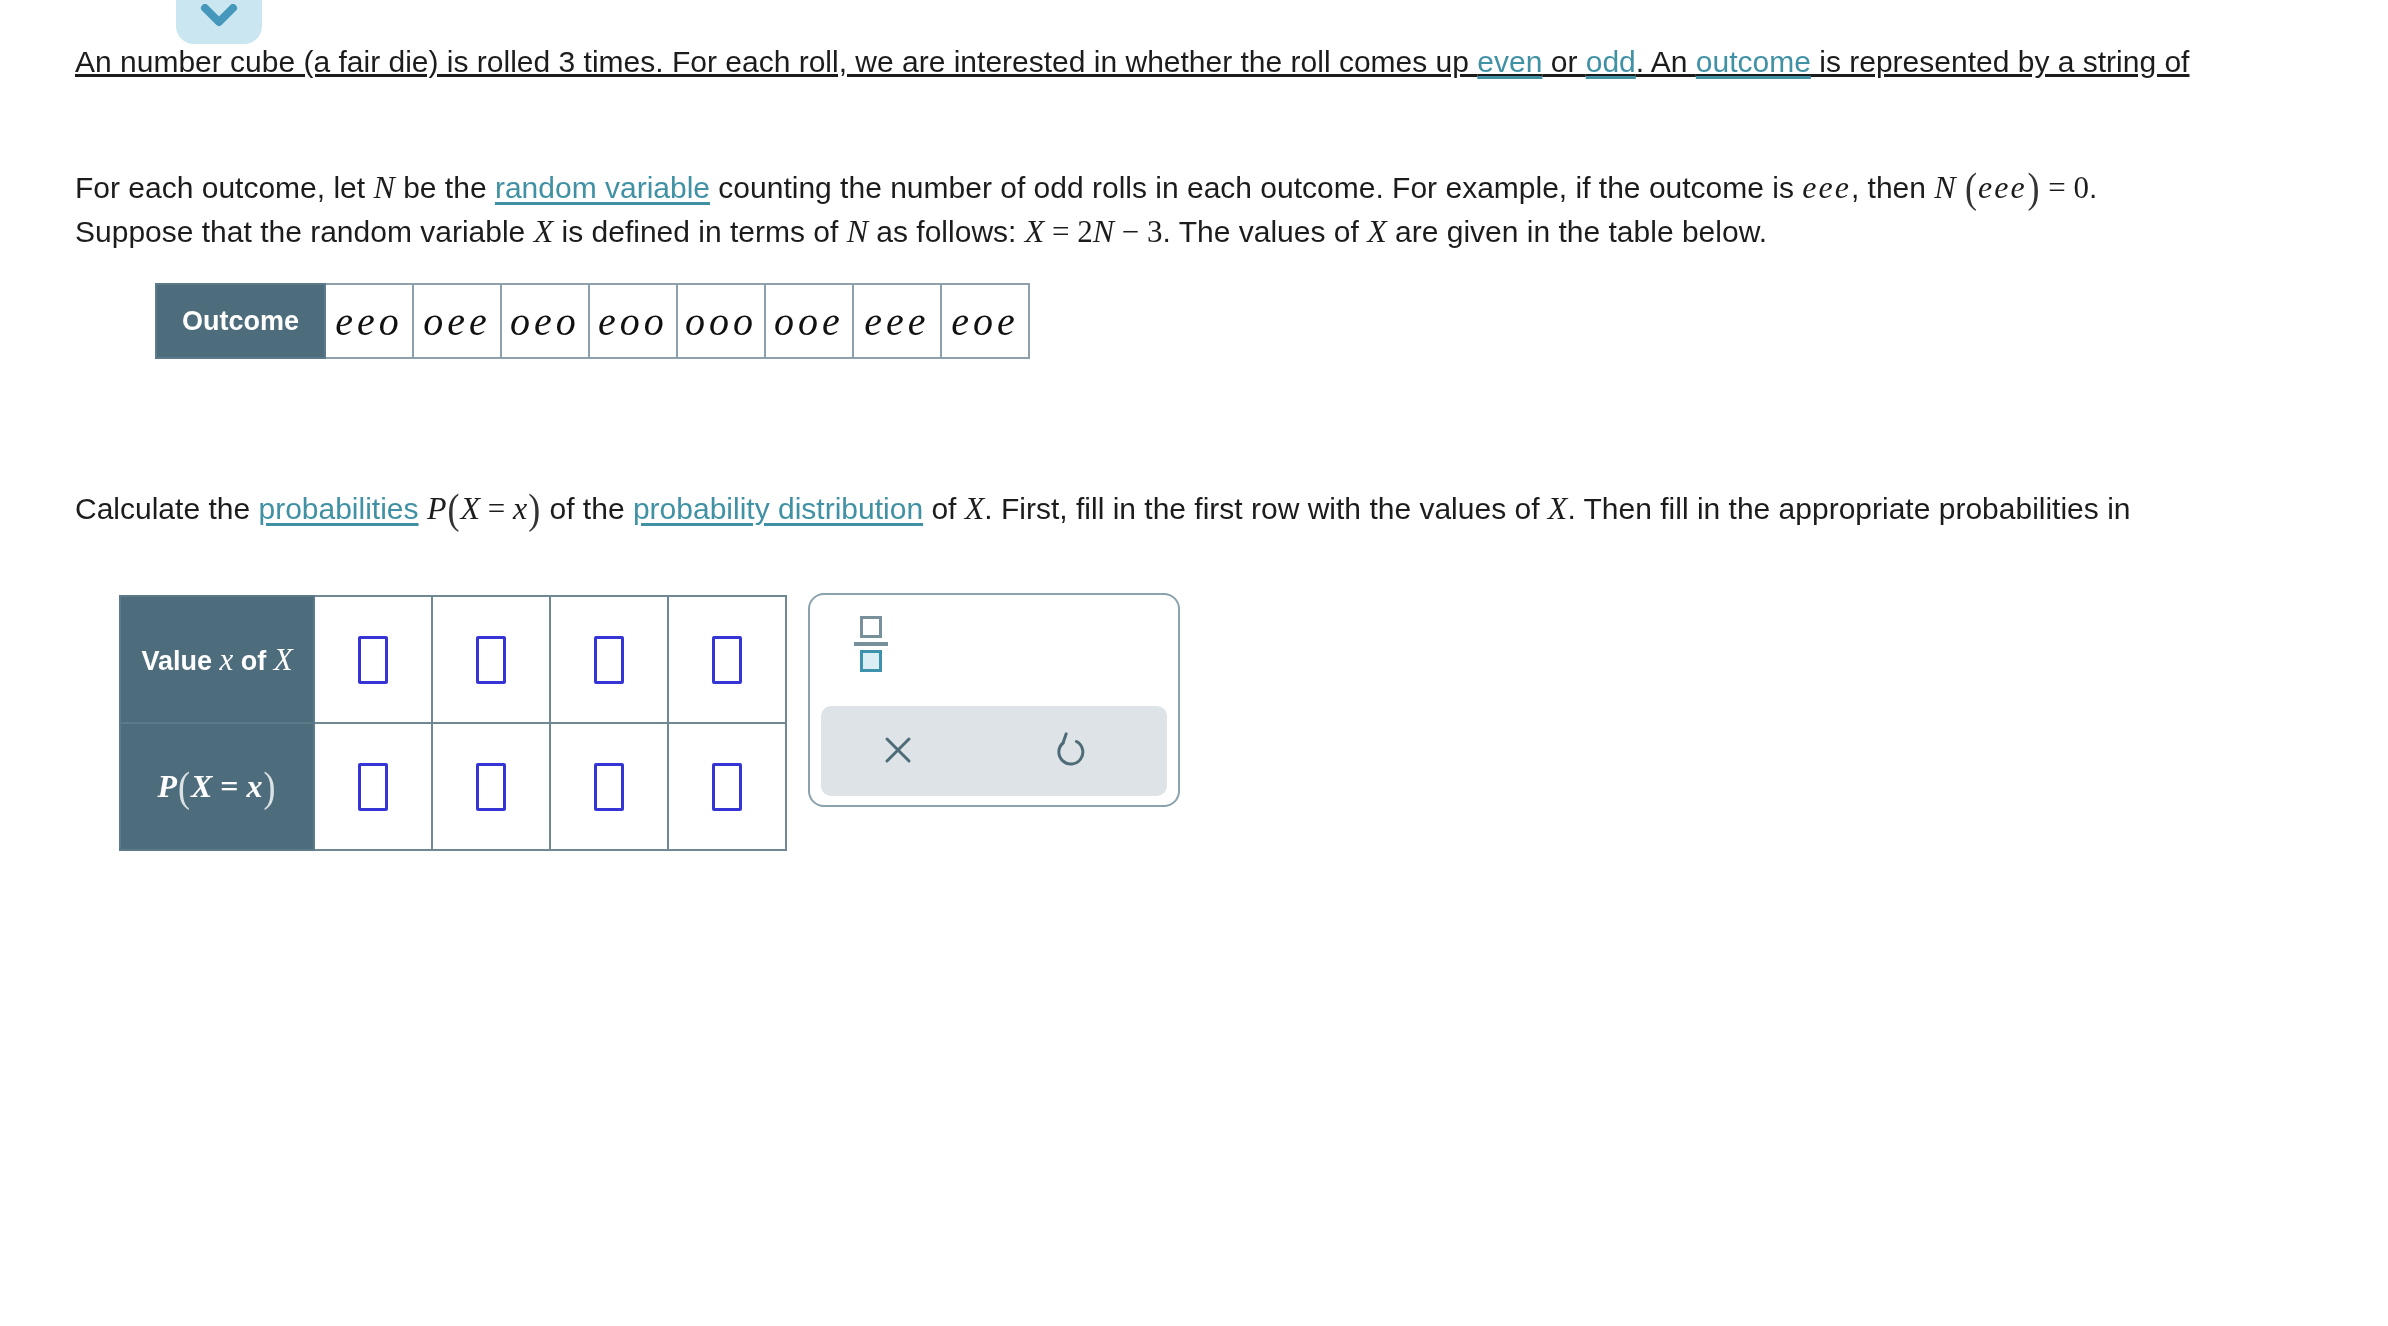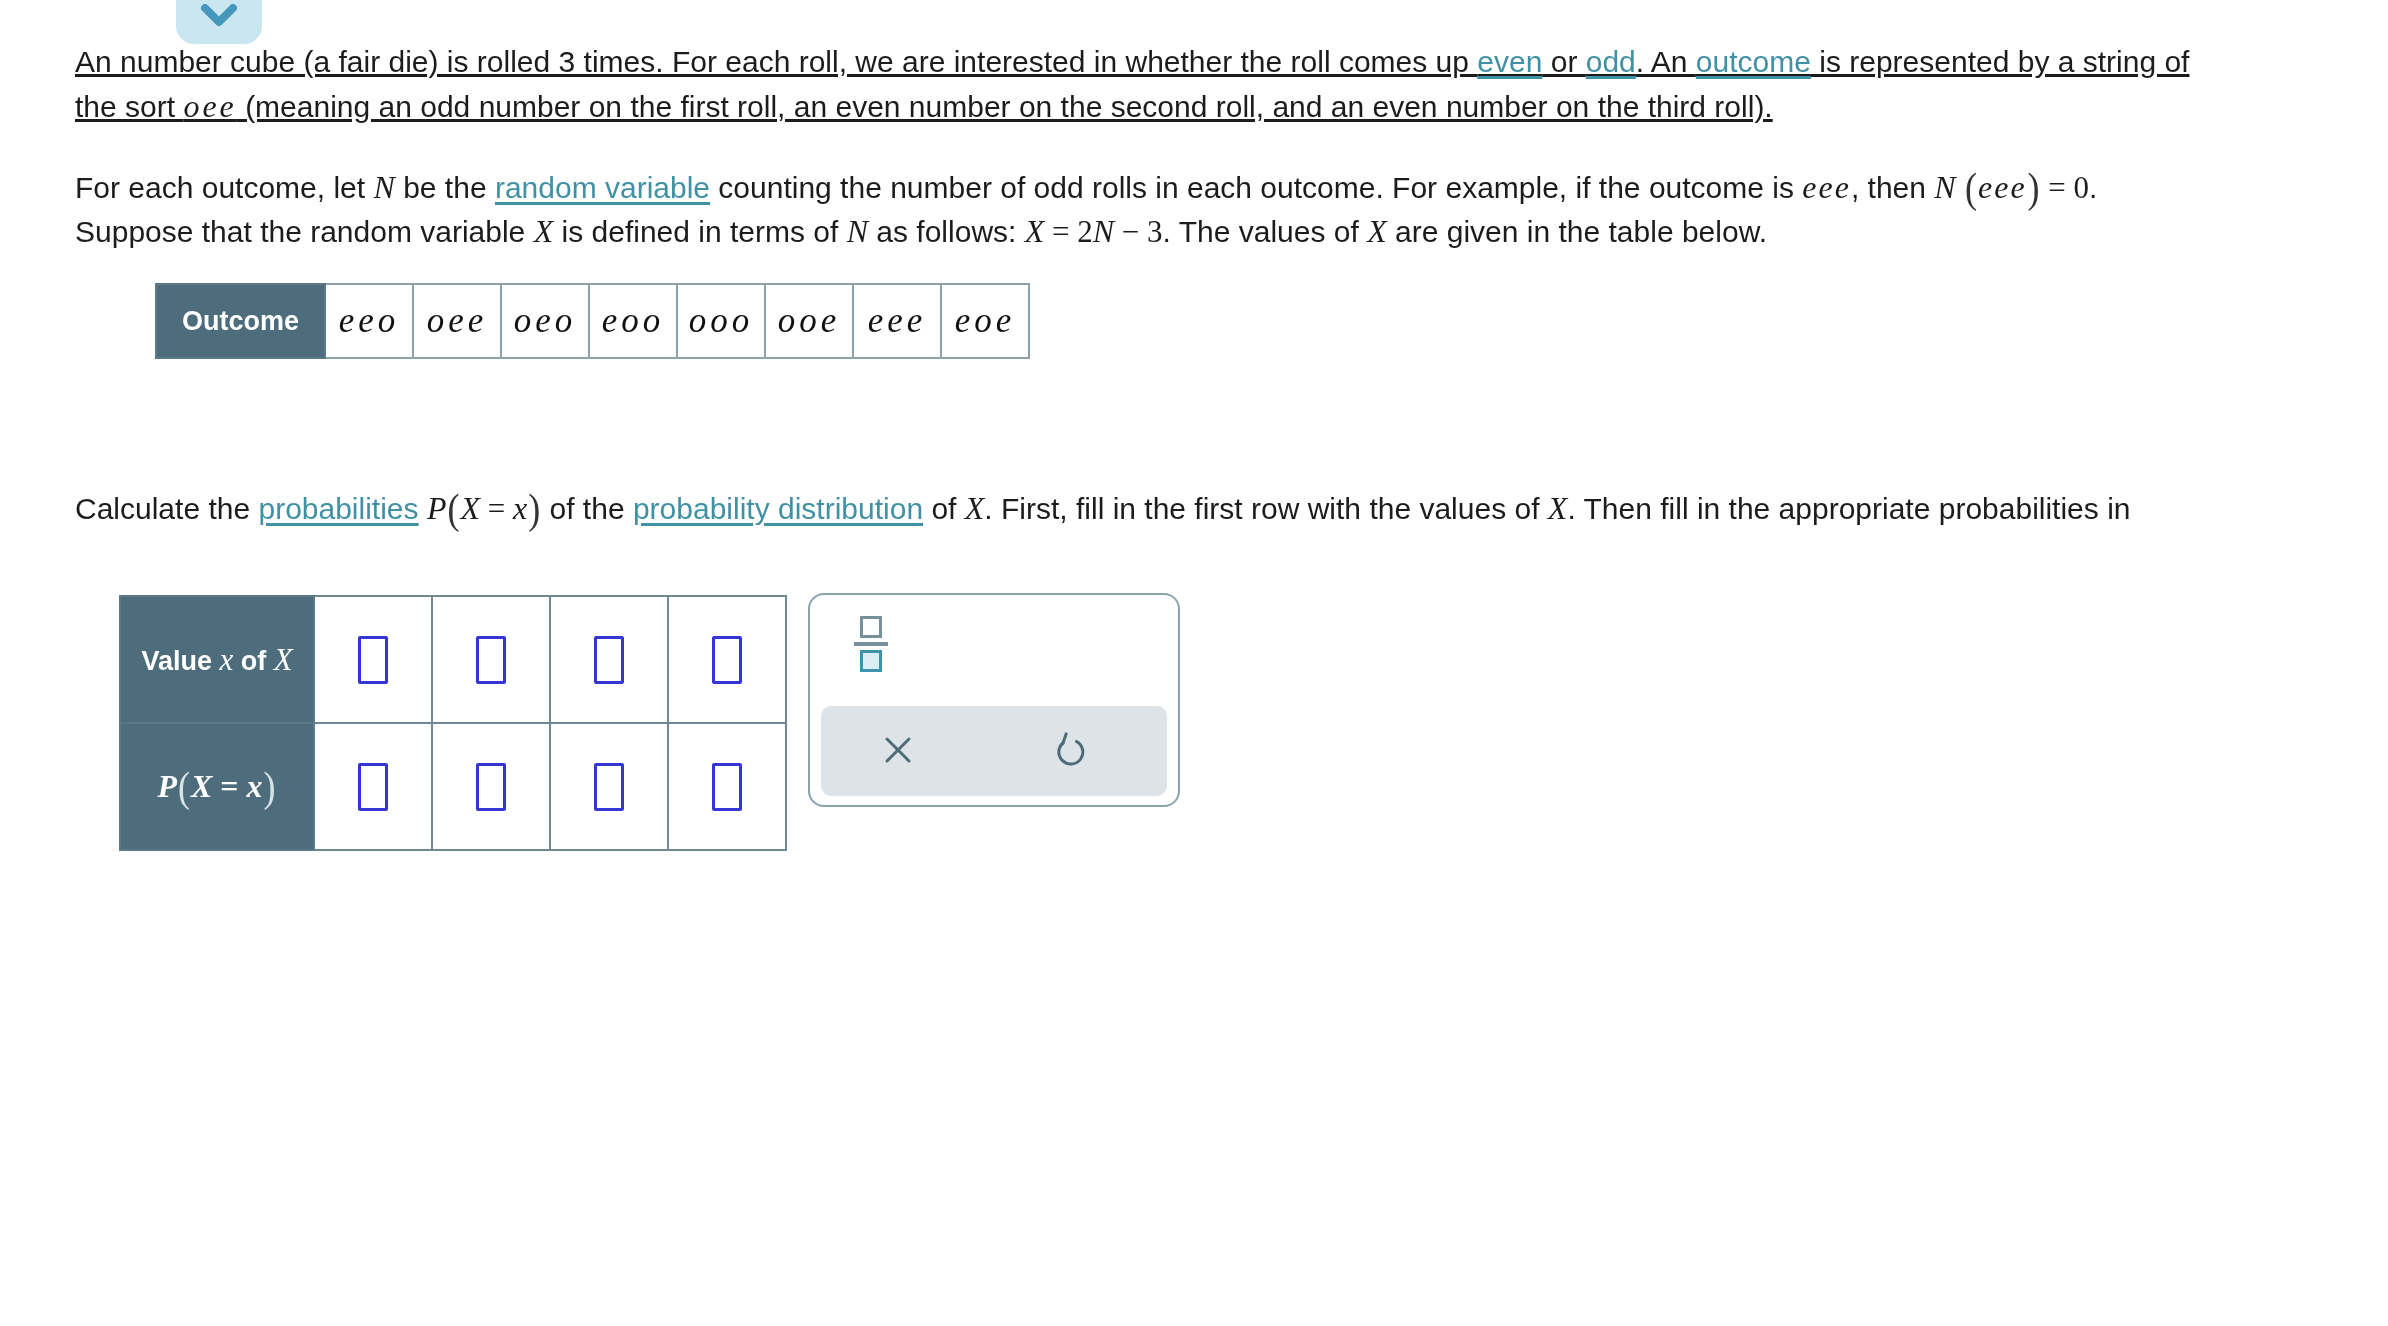--- a/index.html
+++ b/index.html
@@ -28,21 +28,21 @@
   
   table{border-collapse:collapse;position:absolute;background:#fff;}
   .tbl1{left:155px;top:283px;}
   .tbl1 th{
     width:165px;height:70px;background:#4e6d7c;color:#fff;
     font-size:27px;font-weight:bold;border:2px solid #5c7a89;text-align:center;
   }
   .tbl1 td{
     width:84px;height:70px;border:2px solid #8ea1aa;text-align:center;vertical-align:middle;
   }
-  .outcome-cell{font-family:"Liberation Serif",serif;font-style:italic;font-size:35px;letter-spacing:4px;color:#111;}
+  .outcome-cell{font-family:"Liberation Serif",serif;font-style:italic;font-size:40px;letter-spacing:4px;color:#111;}
   .val-cell{font-family:"Liberation Serif",serif;font-size:31px;letter-spacing:3px;color:#111;}
   .hdr-math{font-family:"Liberation Serif",serif;font-style:italic;font-size:31px;font-weight:normal;}
 
   .tbl2{left:119px;top:595px;padding-left:36px;}
   .tbl2 th{
     width:190px;height:123px;background:#4e6d7c;color:#fff;
     font-size:27px;font-weight:bold;border:2px solid #5c7a89;text-align:center;
   }
   .tbl2 td{
     width:114px;height:123px;border:2px solid #6f8894;text-align:center;vertical-align:middle;
@@ -86,21 +86,20 @@
 <button class="expander">
   <span>
     <svg width="40" height="26" viewBox="0 0 40 26">
       <polyline points="6,4 20,18 34,4" fill="none" stroke="#4598bb" stroke-width="8" stroke-linecap="round" stroke-linejoin="round"></polyline>
     </svg>
   </span>
 </button>
 
 <div class="para" style="top:40px;text-decoration:underline;">
   <div class="pline"><span>An number cube (a fair die) is rolled 3 times. For each roll, we are interested in whether the roll comes up </span><a class="link">even</a><span> or </span><a class="link">odd</a><span>. An </span><a class="link">outcome</a><span> is represented by a string of</span></div>
-  <div class="pline"><span>the sort </span><span class="m" style="letter-spacing:3px;">oee</span><span> (meaning an odd number on the first roll, an even number on the second roll, and an even number on the third roll).</span></div>
 </div>
 
 <div class="para" style="top:165px;">
   <div class="pline"><span>For each outcome, let </span><span class="m">N</span><span> be the </span><a class="link">random variable</a><span> counting the number of odd rolls in each outcome. For example, if the outcome is </span><span class="m" style="letter-spacing:2px;">eee</span><span>, then </span><span class="m">N</span>&nbsp;<span class="paren">(</span><span class="m" style="letter-spacing:2px;">eee</span><span class="paren">)</span><span class="u"> = 0</span><span>.</span></div>
   <div class="pline"><span>Suppose that the random variable </span><span class="m">X</span><span> is defined in terms of </span><span class="m">N</span><span> as follows: </span><span class="m">X</span><span class="u"> = 2</span><span class="m">N</span><span class="u"> − 3</span><span>. The values of </span><span class="m">X</span><span> are given in the table below.</span></div>
 </div>
 
 <table class="tbl1">
   <tbody>
       <tr>

